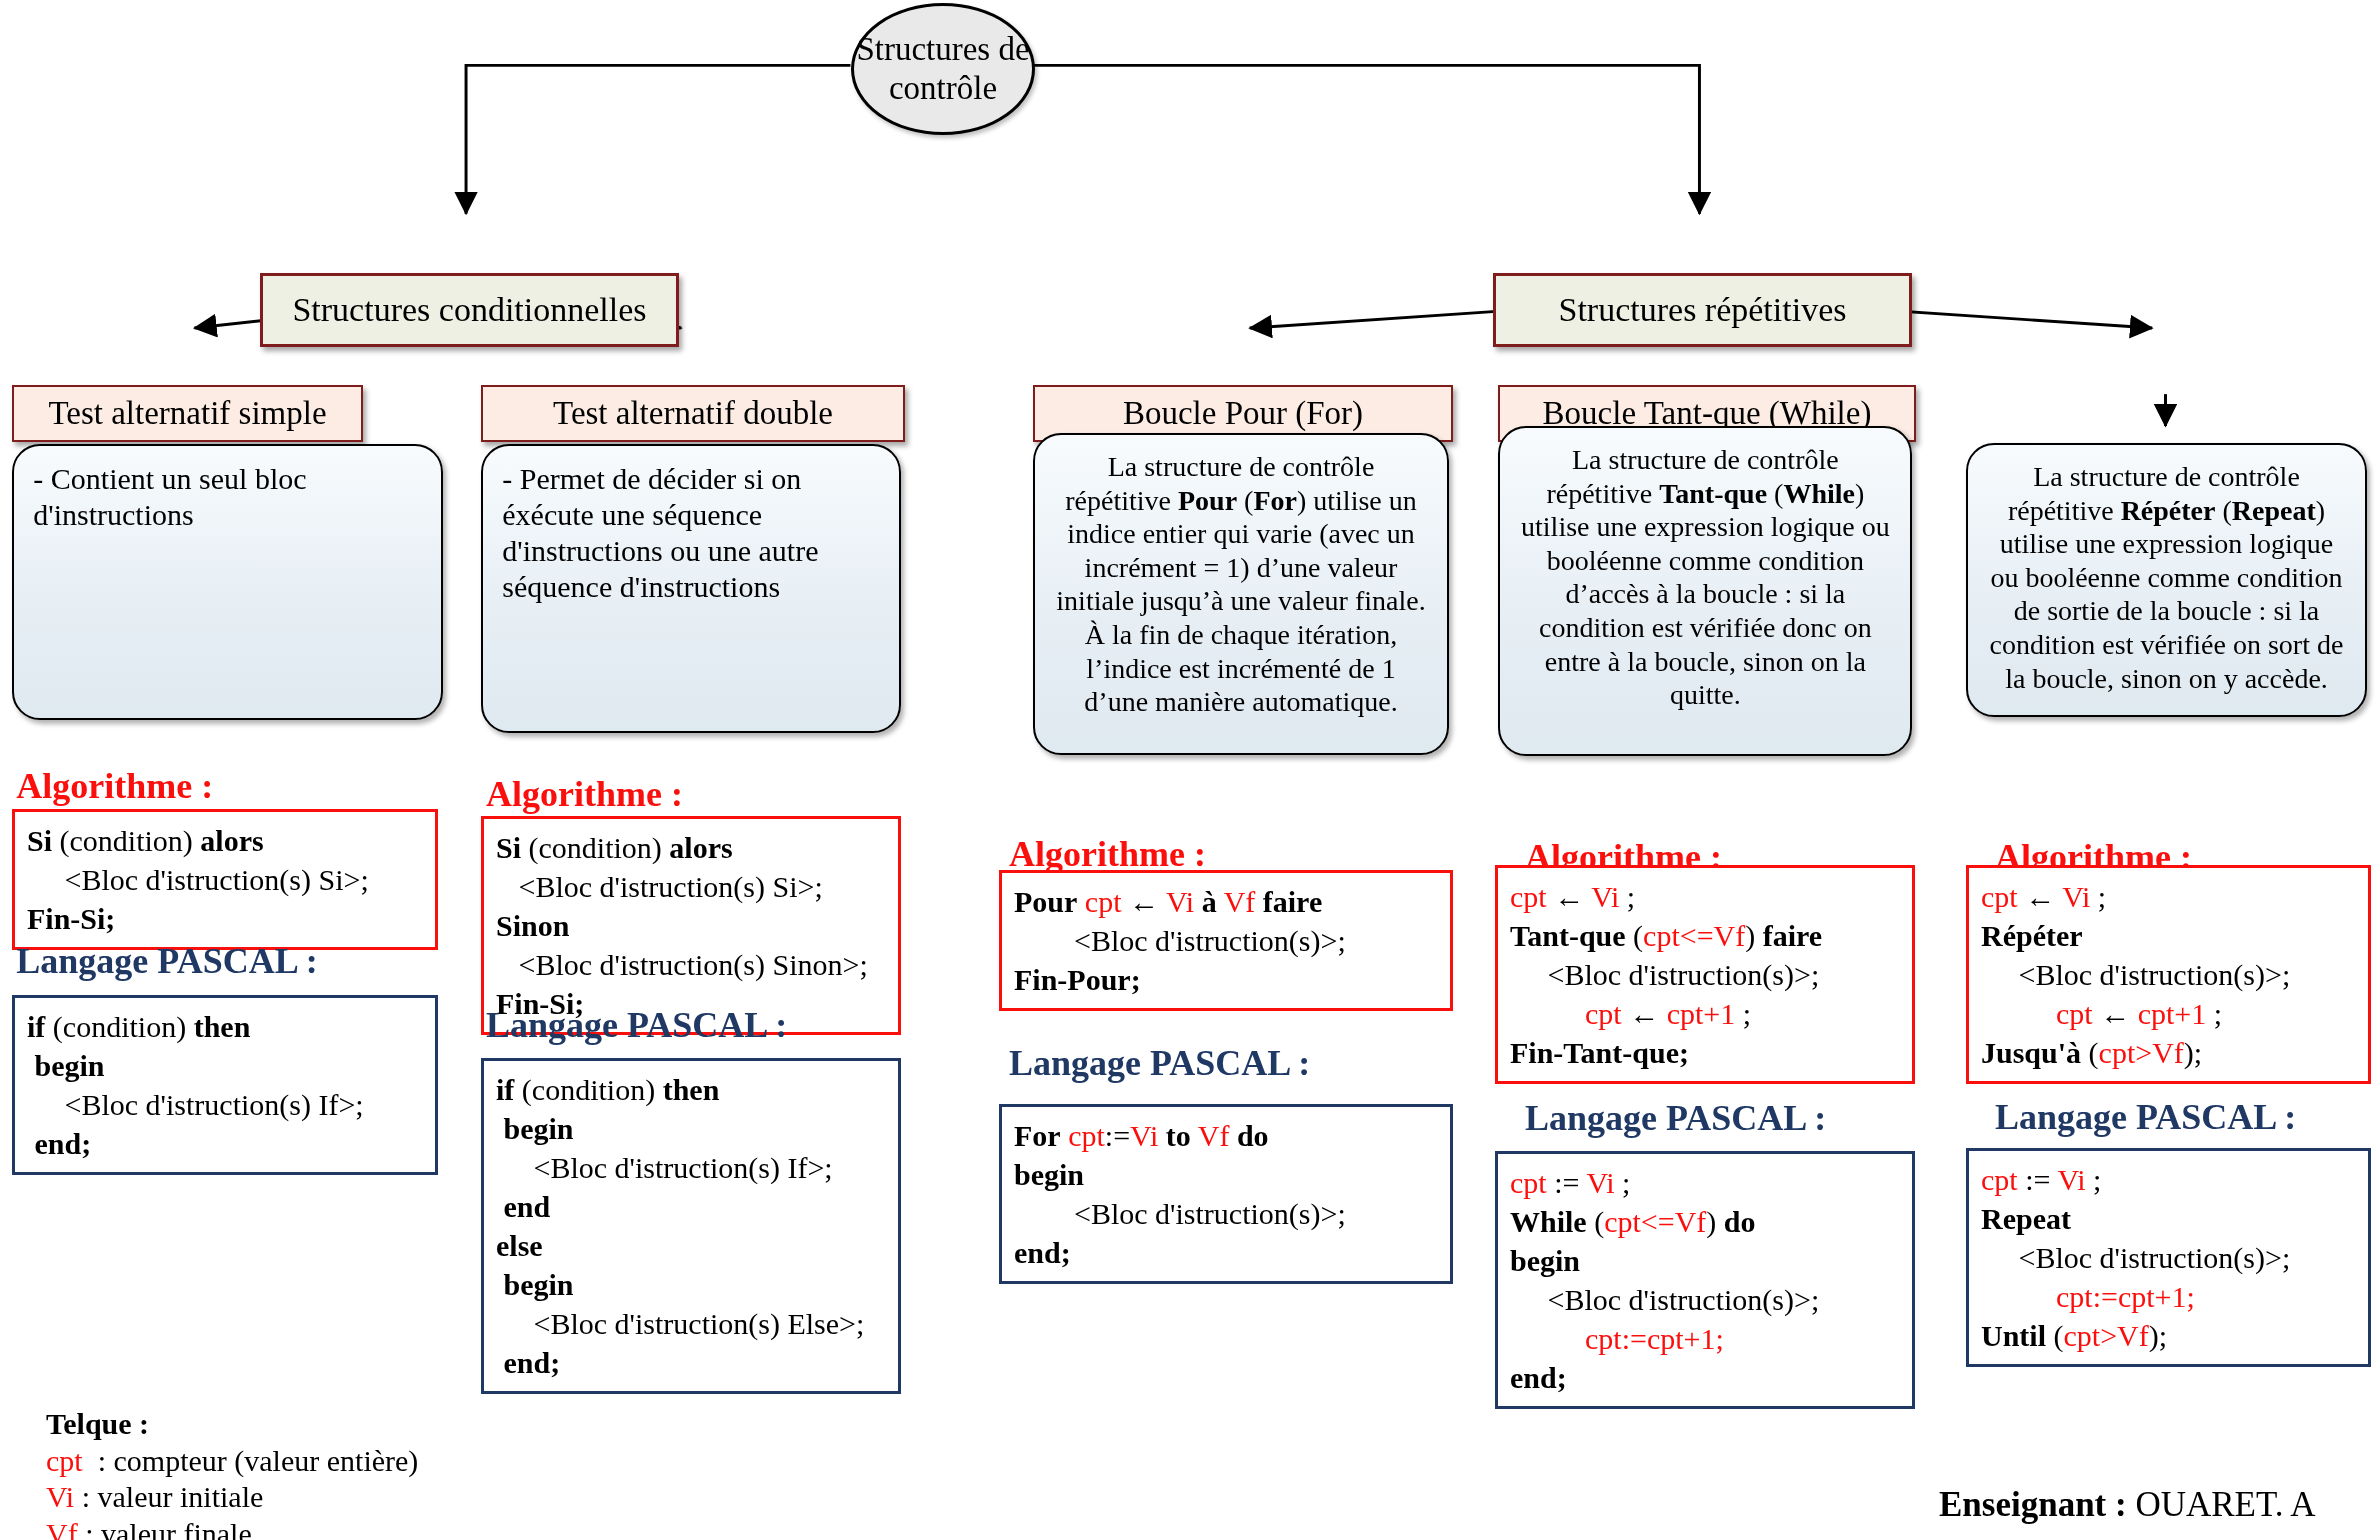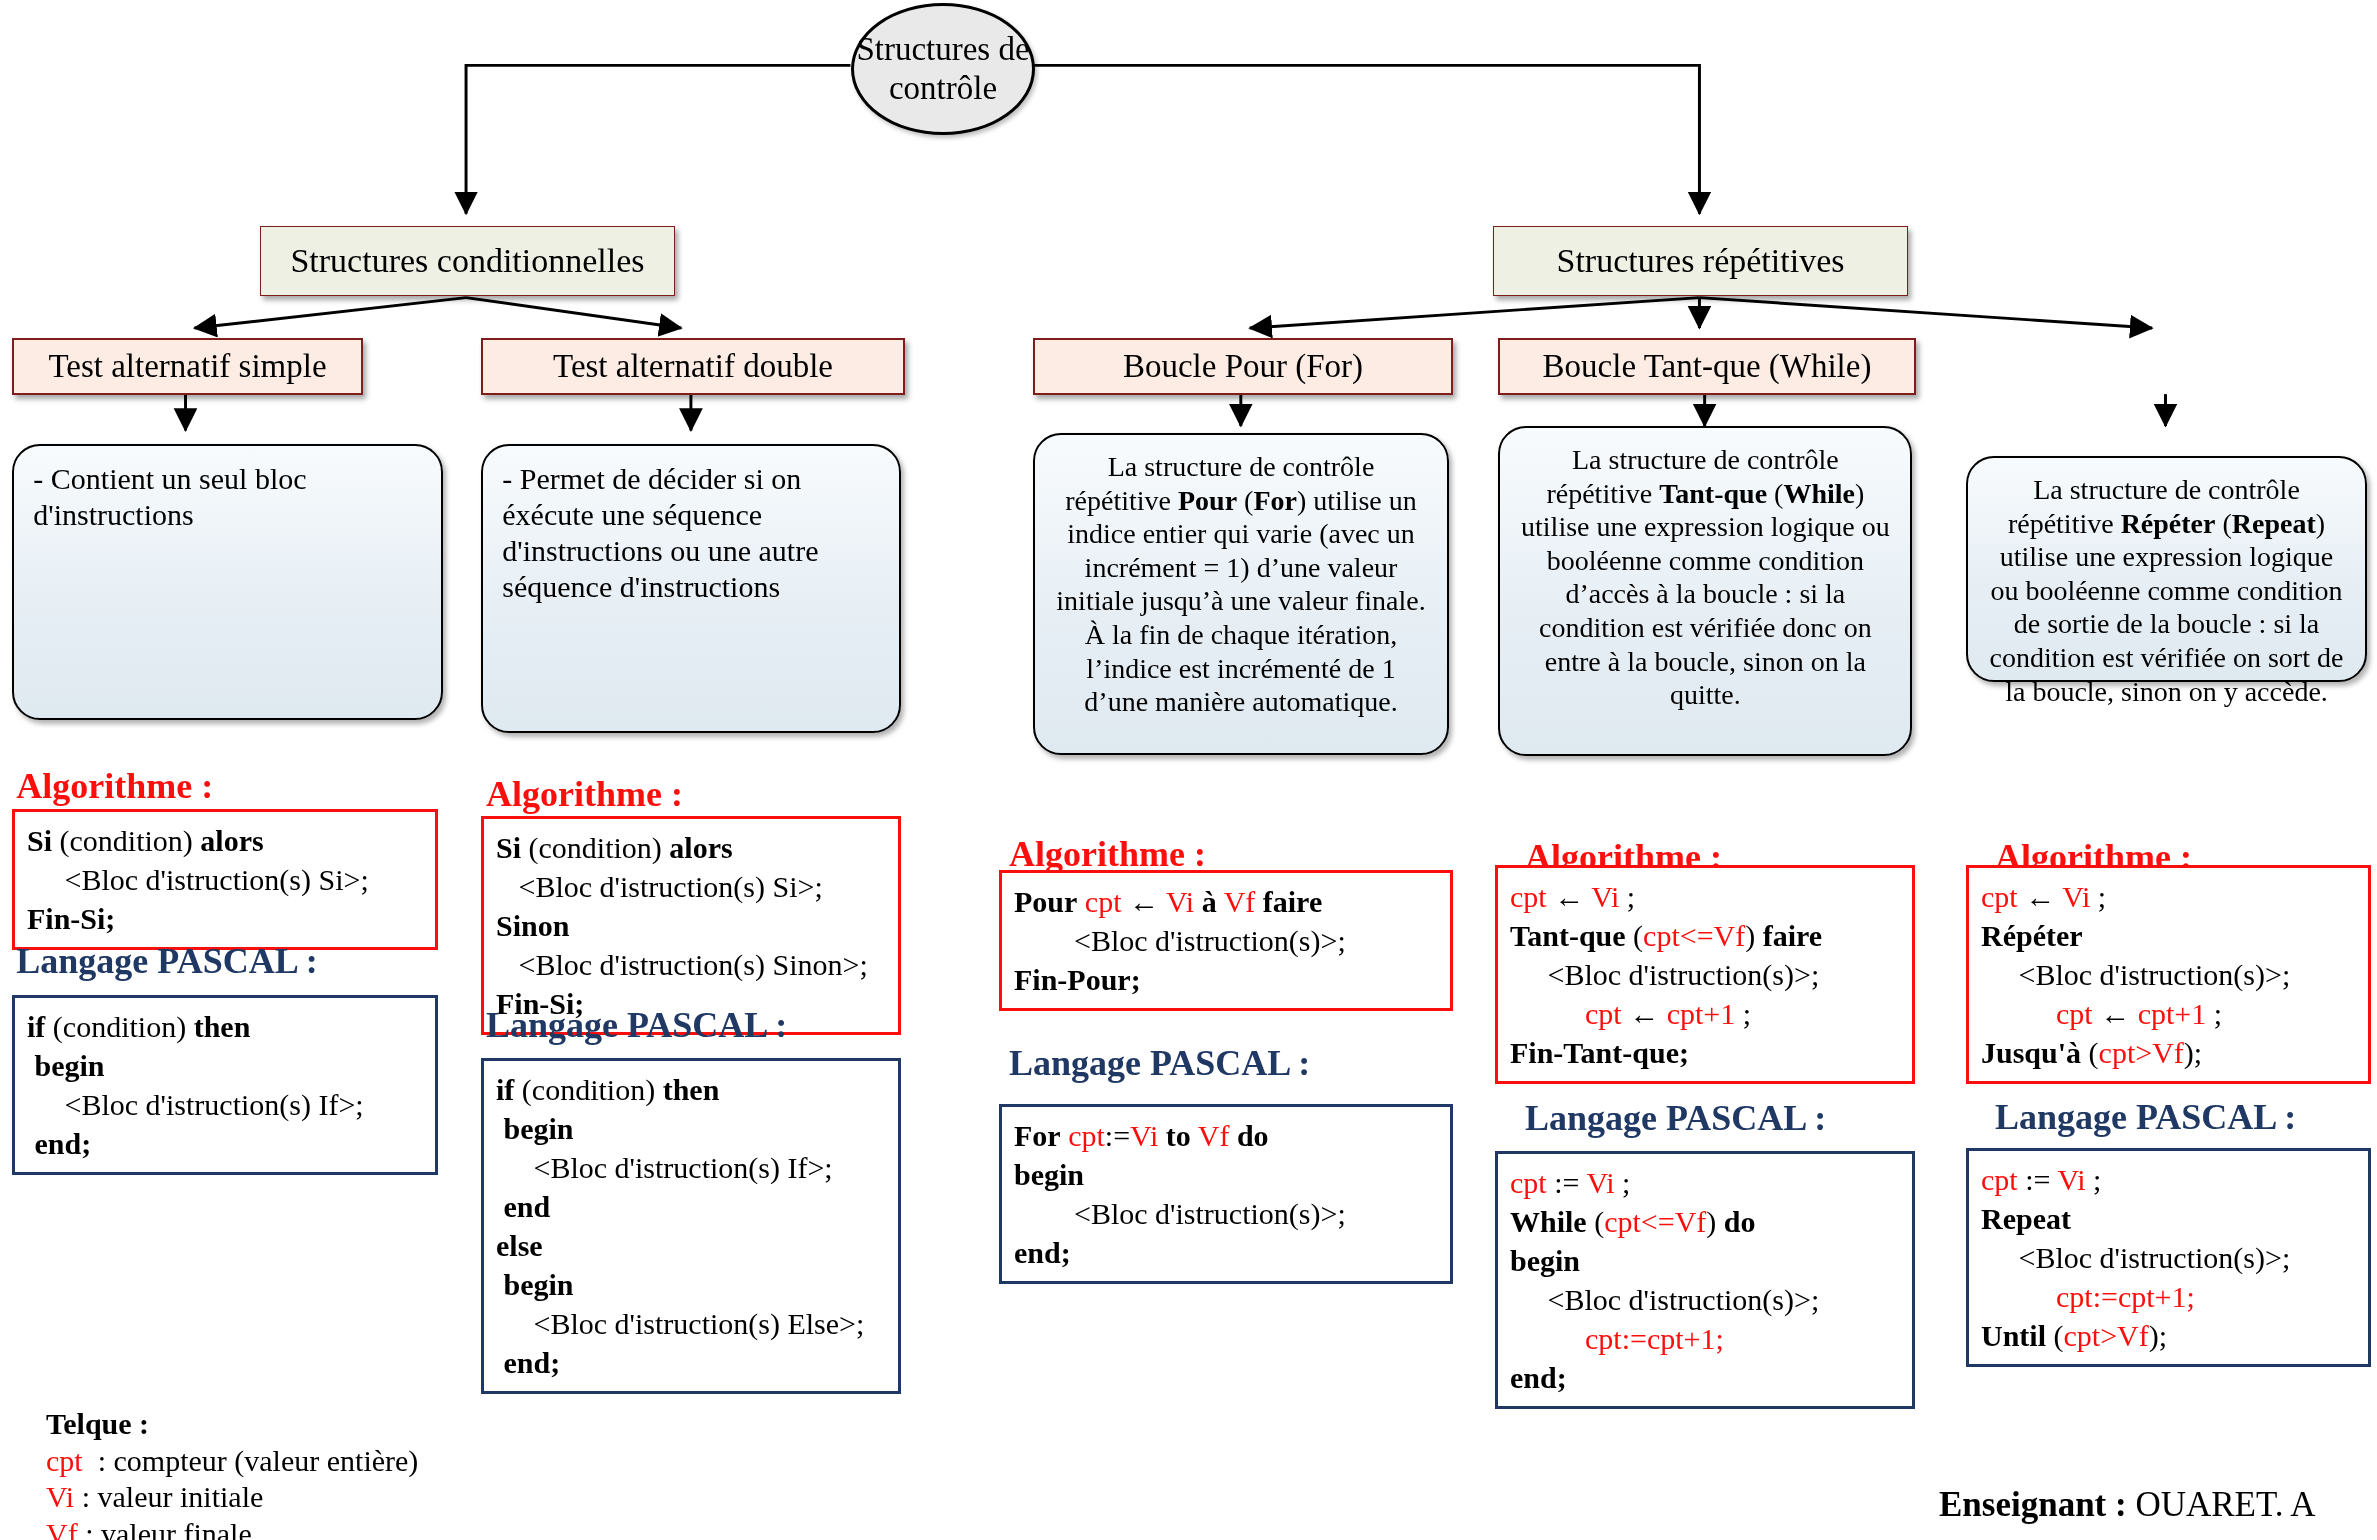--- a/index.html
+++ b/index.html
@@ -1,21 +1,21 @@
 <!DOCTYPE html>
 <html style="font-size:12px"><head>
 <meta charset="utf-8">
 <style>
   html,body{margin:0;padding:0;background:#fff;}
   .canvas{position:relative;width:2377px;height:1540px;background:#fff;overflow:hidden;
           font-family:"Liberation Serif","DejaVu Serif",serif;color:#000;}
   svg.wires{position:absolute;left:0;top:0;z-index:0;}
-  .node{position:absolute;z-index:1;border:1px solid #7f1d1d;display:flex;align-items:center;
+  .node{position:absolute;z-index:1;border:3px solid #7f1d1d;display:flex;align-items:center;
         justify-content:center;text-align:center;background:#fff;
-        box-shadow:3px 3.7px 5.2px rgba(0,0,0,0.35);}
+        box-shadow:3px 3.7px 5.2px rgba(0,0,0,0.35);margin-top:47px;}
   .ellipse{position:absolute;left:851px;top:3px;width:178px;height:126px;z-index:1;
            border:3px solid #000;border-radius:50%;background:#e9e9e9;
            display:flex;flex-direction:column;align-items:center;justify-content:center;
            font-size:33px;line-height:1.18;box-shadow:2.2px 3px 4.5px rgba(0,0,0,0.25);}
   .branch{background:#eef0e3;font-size:34px;}
   .header{background:#fdece3;font-size:33px;border-width:2.2px;}
   .desc{position:absolute;z-index:1;border:2.2px solid #000;border-radius:28px;
         background:linear-gradient(180deg,#f8fbfd 0%,#e7eff5 55%,#dfe9f0 100%);
         font-size:30px;line-height:1.2;padding:15px 19.3px;box-sizing:border-box;
         box-shadow:3px 3.7px 5.2px rgba(0,0,0,0.3);}
@@ -83,21 +83,21 @@
   </div>
   <div class="desc" style="left:481px;top:444px;width:420px;height:289px;">
     <div class="desc-p"><span class="seg-p">- Permet de décider si on éxécute une séquence d'instructions ou une autre séquence d'instructions</span></div>
   </div>
   <div class="desc center" style="left:1033px;top:433px;width:416px;height:322px;">
     <div class="desc-p"><span class="seg-p">La structure de contrôle répétitive </span><span class="seg-b">Pour</span><span class="seg-p"> (</span><span class="seg-b">For</span><span class="seg-p">) utilise un indice entier qui varie (avec un incrément = 1) d’une valeur initiale jusqu’à une valeur finale. À la fin de chaque itération, l’indice est incrémenté de 1 d’une manière automatique.</span></div>
   </div>
   <div class="desc center" style="left:1498px;top:426px;width:414px;height:330px;padding-left:20px;">
     <div class="desc-p"><span class="seg-p">La structure de contrôle répétitive </span><span class="seg-b">Tant-que</span><span class="seg-p"> (</span><span class="seg-b">While</span><span class="seg-p">) utilise une expression logique ou booléenne comme condition d’accès à la boucle : si la condition est vérifiée donc on entre à la boucle, sinon on la quitte.</span></div>
   </div>
-  <div class="desc center" style="left:1966px;top:456px;width:401px;height:226px;text-align:center;">
+  <div class="desc center" style="left:1966px;top:443px;width:401px;height:274px;text-align:center;">
     <div class="desc-p"><span class="seg-p">La structure de contrôle répétitive </span><span class="seg-b">Répéter</span><span class="seg-p"> (</span><span class="seg-b">Repeat</span><span class="seg-p">) utilise une expression logique ou booléenne comme condition de sortie de la boucle : si la condition est vérifiée on sort de la boucle, sinon on y accède.</span></div>
   </div>
 
   <div class="sec-label algo-label" style="left:16.3px;top:765px;">Algorithme :</div>
   <div class="codebox red" style="left:12px;top:809px;width:426px;">
     <div class="code-line"><span class="seg-k">Si</span><span class="seg-p"> (condition) </span><span class="seg-k">alors</span></div>
     <div class="code-line"><span class="seg-p">     &lt;Bloc d'istruction(s) Si&gt;;</span></div>
     <div class="code-line"><span class="seg-k">Fin-Si;</span></div>
   </div>
   <div class="sec-label pascal-label" style="left:16.3px;top:940px;">Langage PASCAL :</div>

